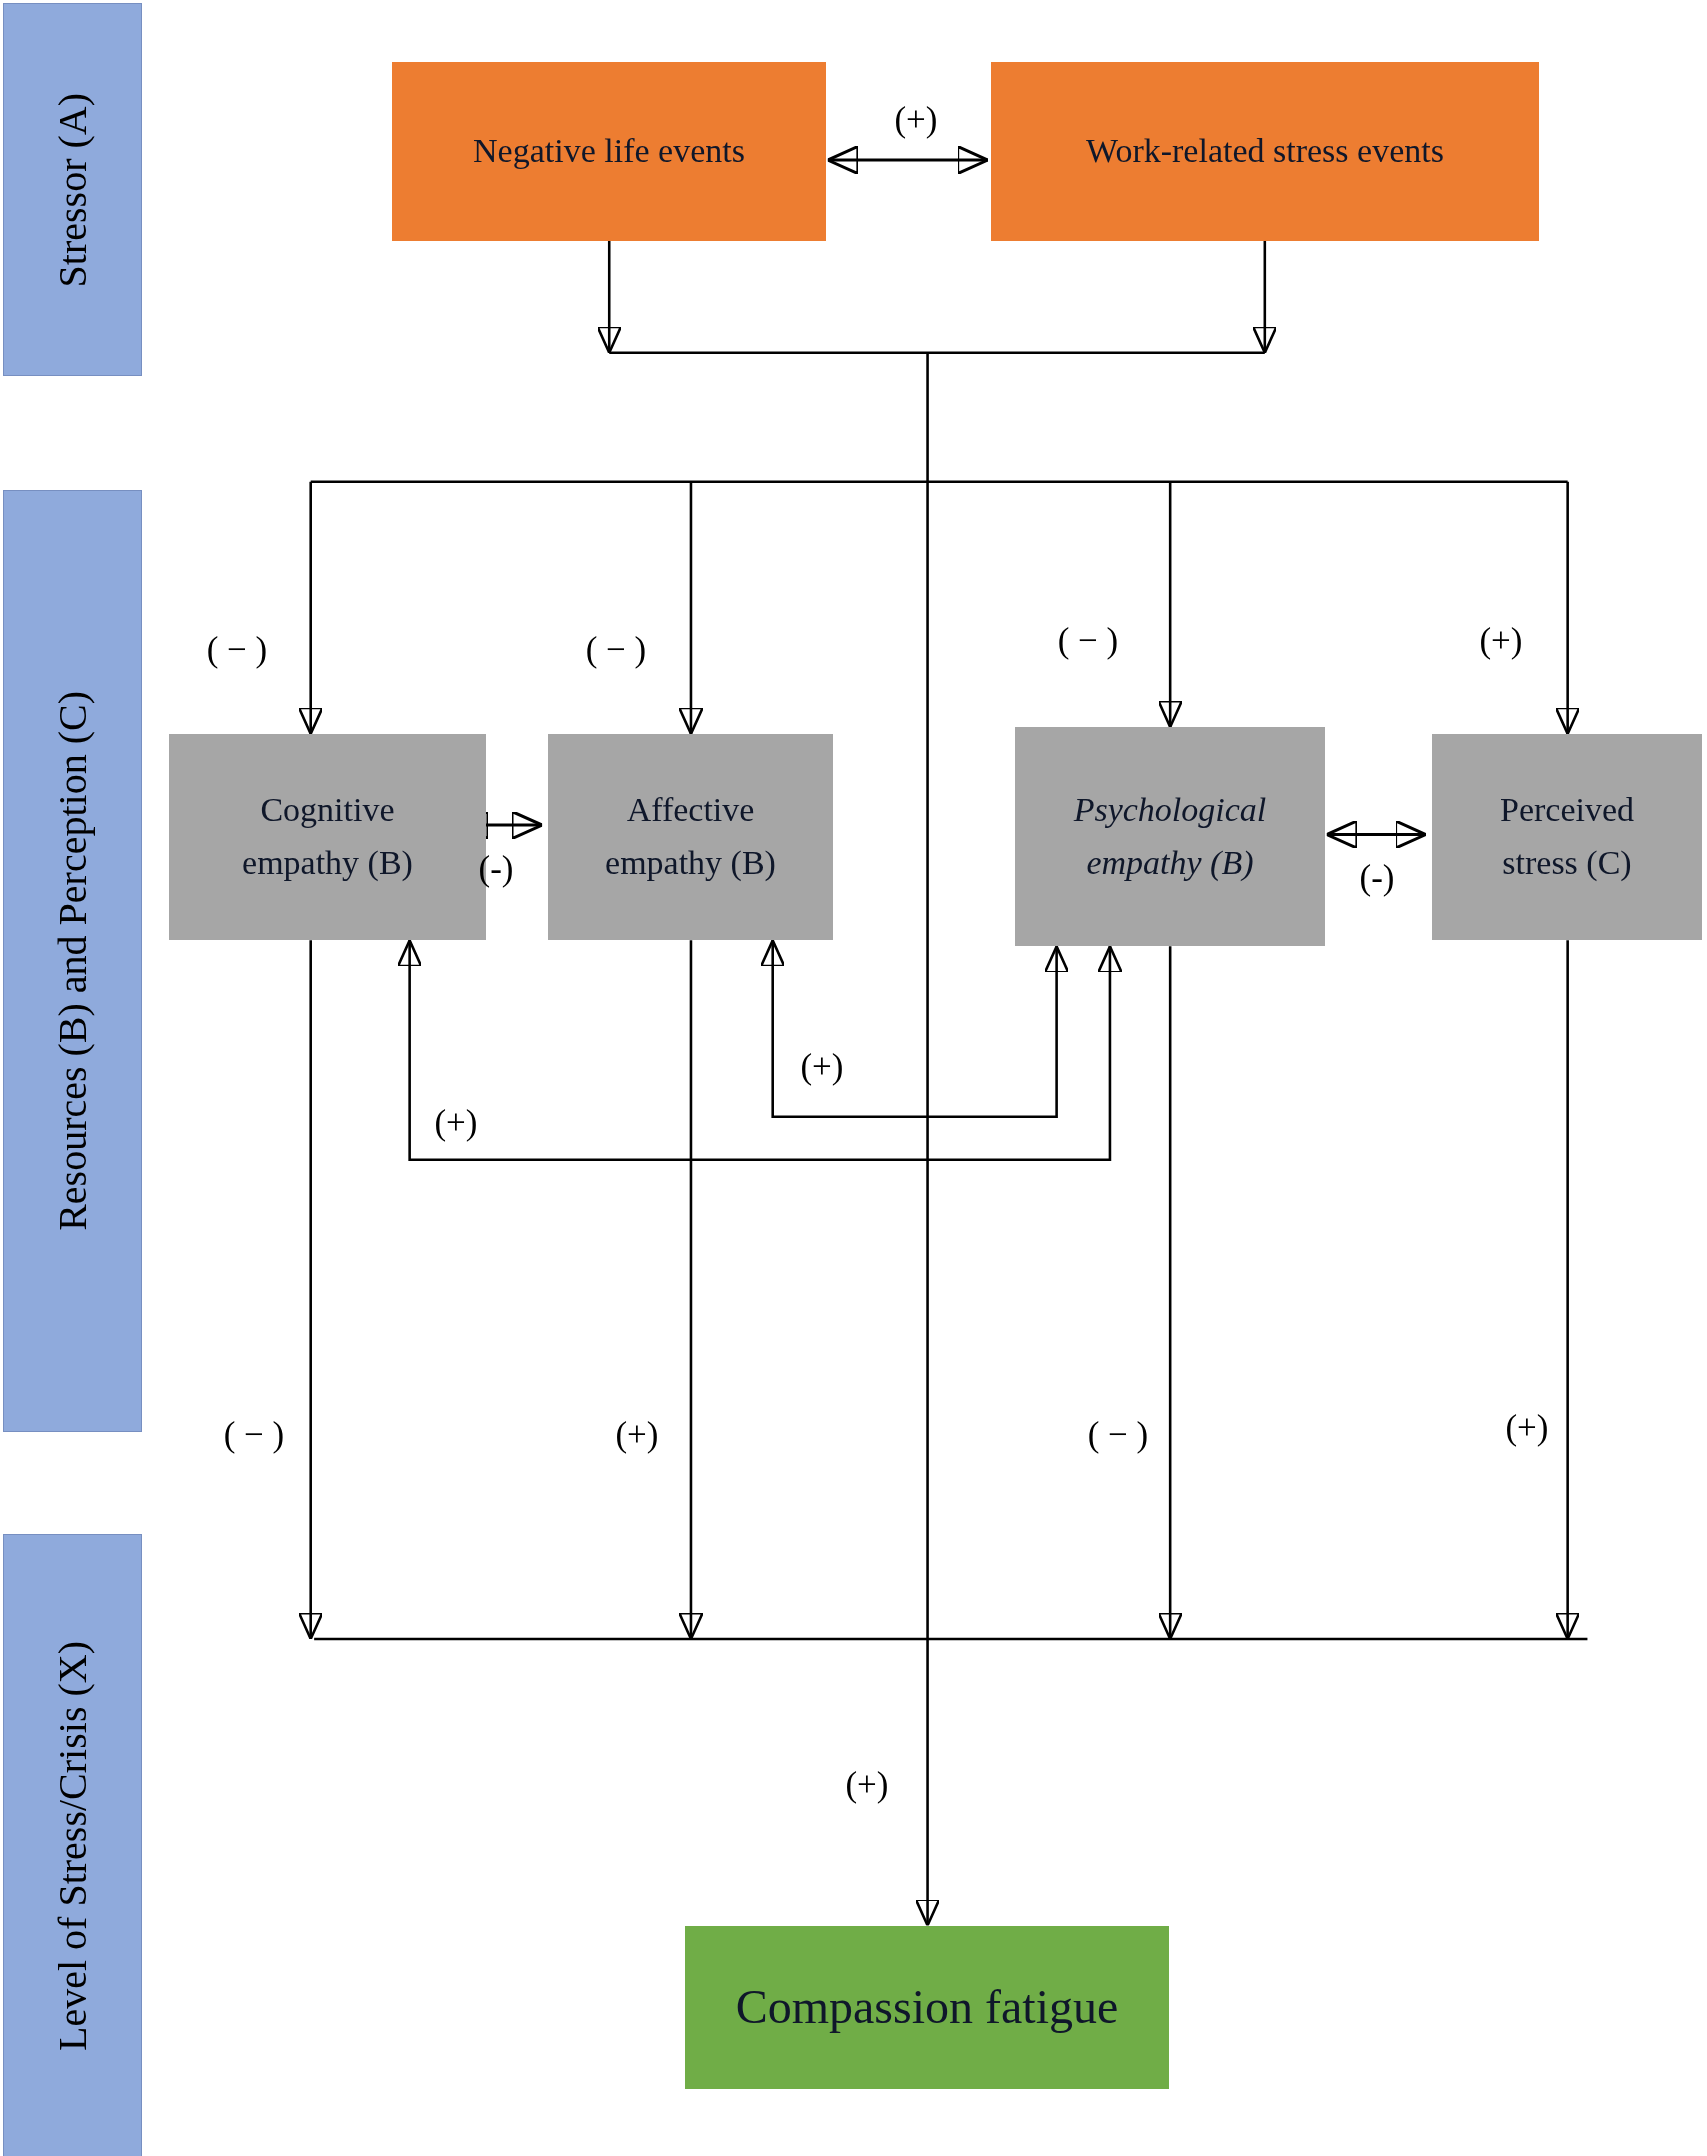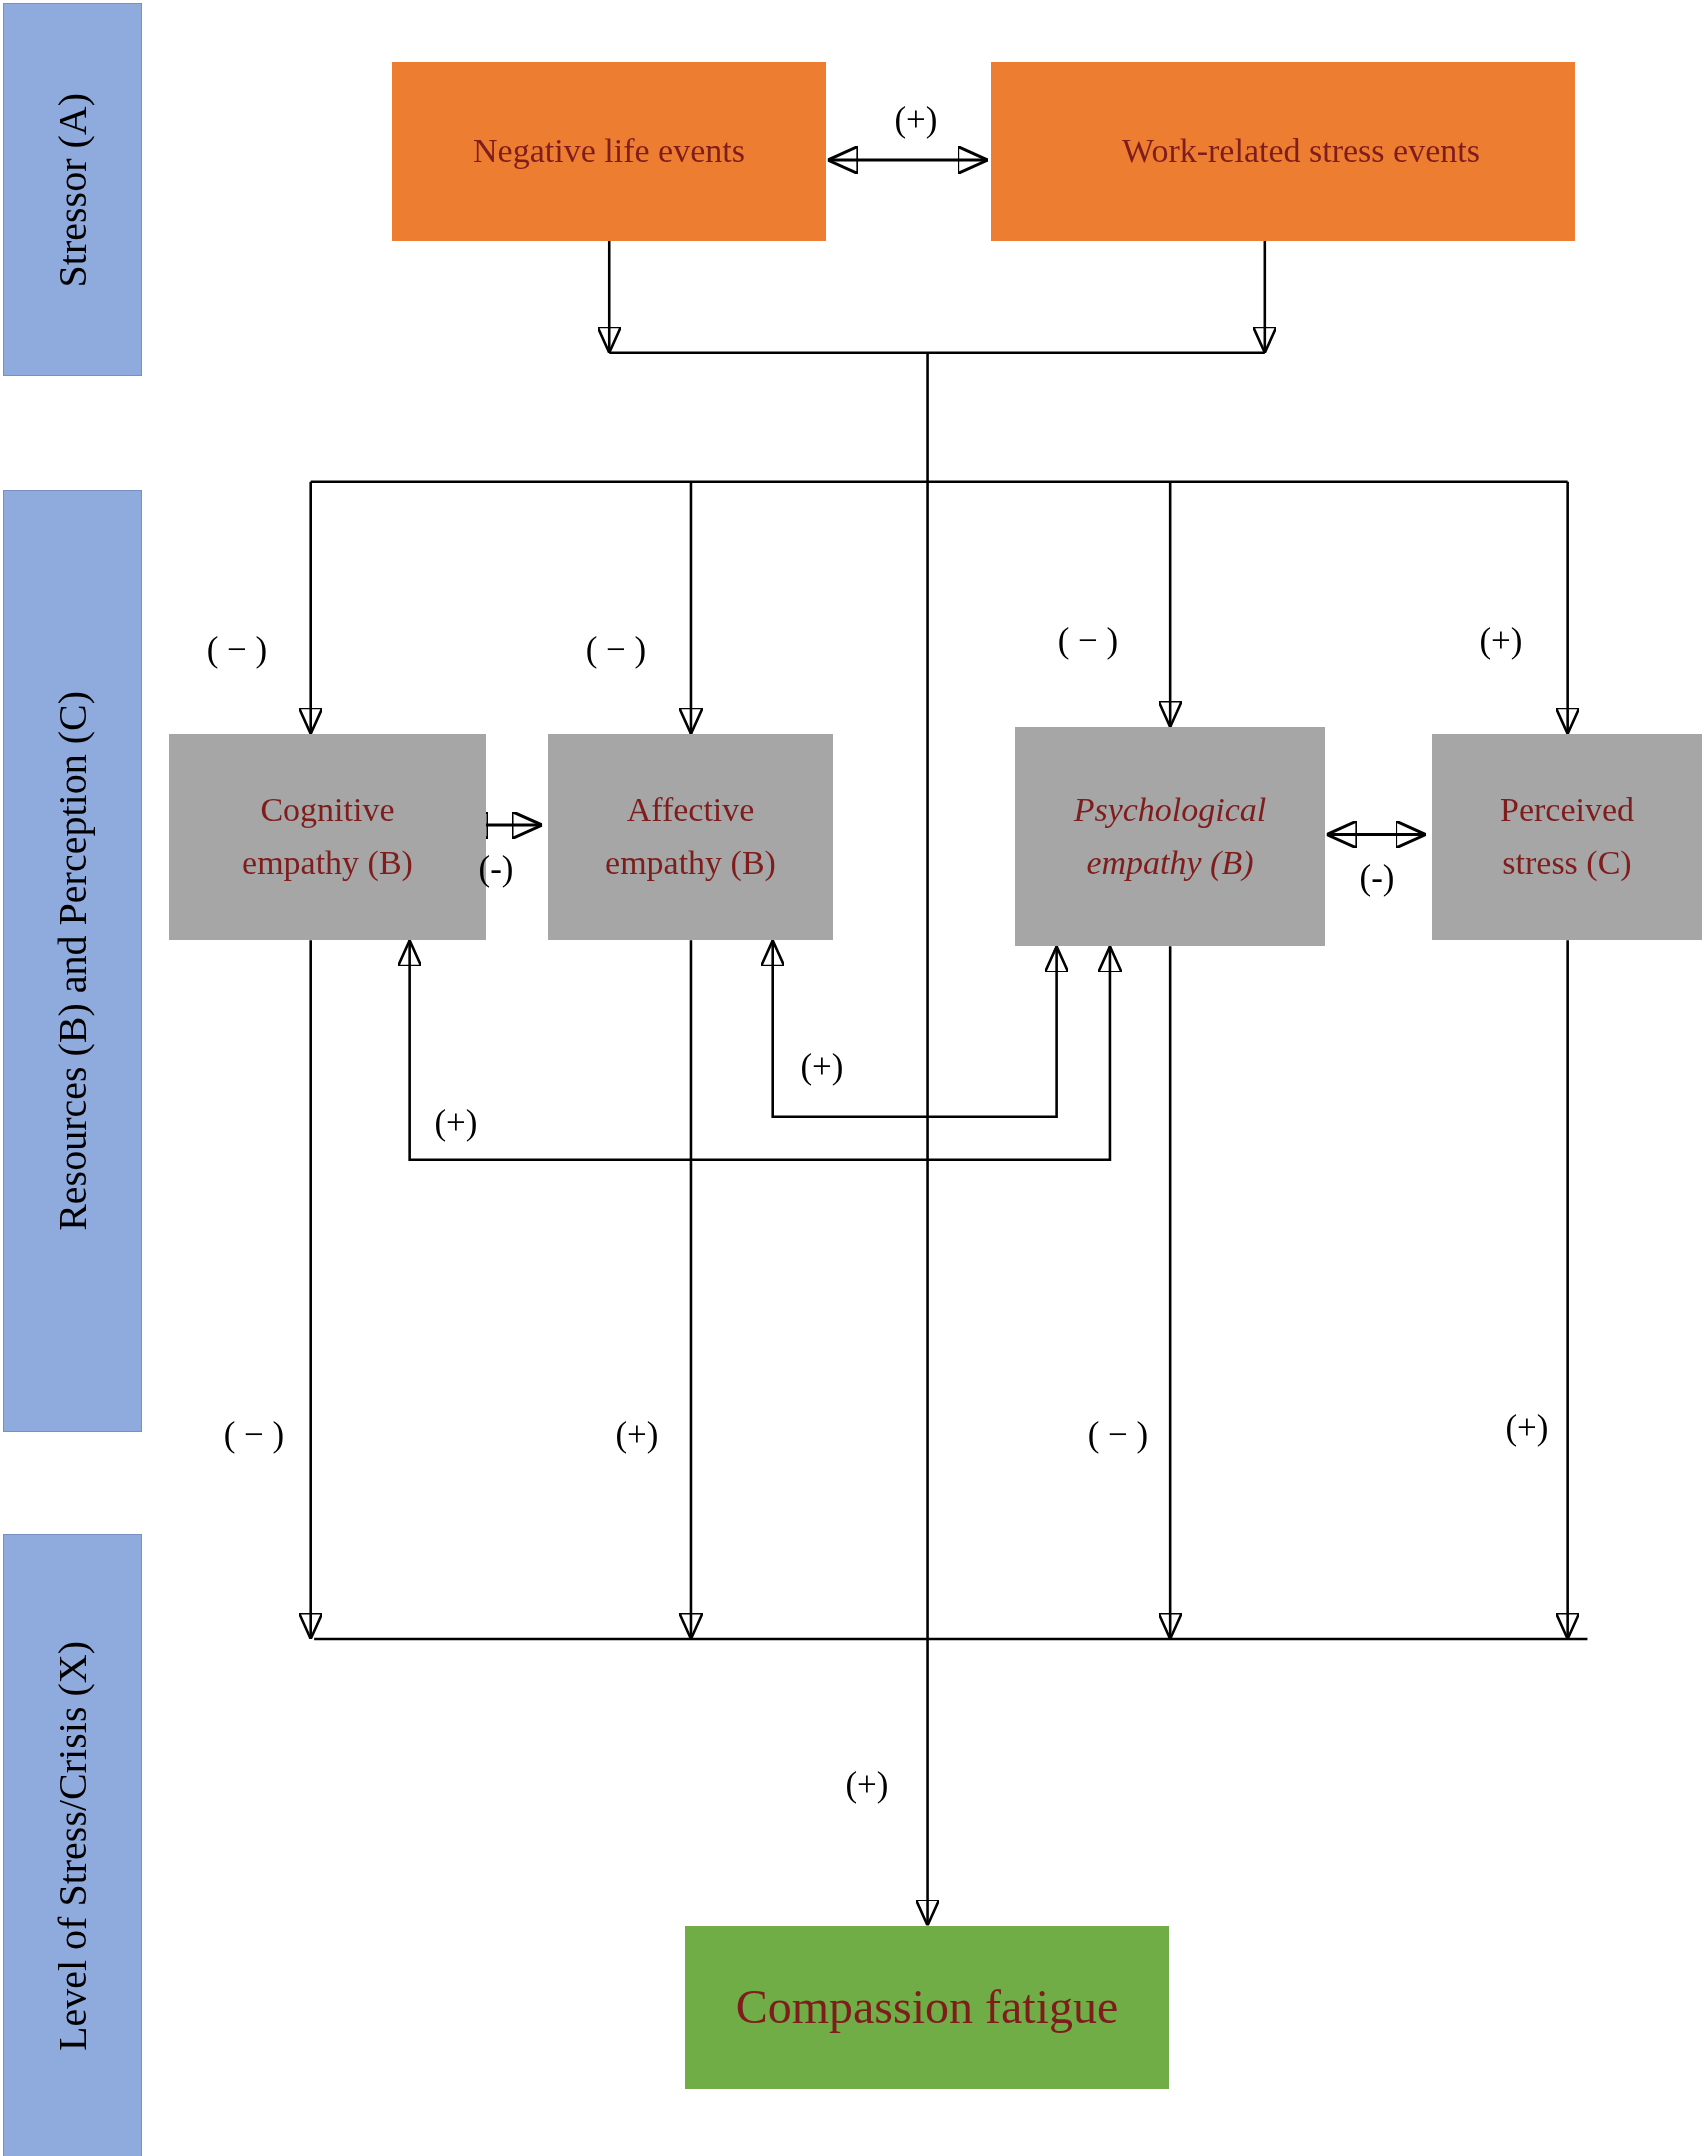--- a/index.html
+++ b/index.html
@@ -22,21 +22,21 @@
     transform:rotate(180deg);
     font-size:40px;
     white-space:nowrap;
     color:#000;
   }
   .node{
     position:absolute;
     display:flex;flex-direction:column;align-items:center;justify-content:center;
     text-align:center;
     font-size:34px;line-height:1.55;
-    color:#7f1d1d;
+    color:#0f172a;
   }
   .node.stressor{background:var(--c-stressor,#ED7D31);}
   .node.resource{background:var(--c-resource,#A6A6A6);}
   .node.outcome{background:var(--c-outcome,#70AD47);font-size:48px;}
   .sign{
     position:absolute;
     transform:translate(-50%,-50%);
     font-size:35px;
     white-space:pre;
     color:#000;
@@ -87,21 +87,21 @@
     <path d="M361,1093 V1905" stroke-width="3" marker-end="url(#ah)" stroke="#000000"></path>
     <path d="M803,1093 V1905" stroke-width="3" marker-end="url(#ah)" stroke="#000000"></path>
     <path d="M1360,1100 V1905" stroke-width="3" marker-end="url(#ah)" stroke="#000000"></path>
     <path d="M1822,1093 V1905" stroke-width="3" marker-end="url(#ah)" stroke="#000000"></path>
     <path d="M365,1905 H1845" stroke-width="3" stroke="#000000"></path>
   </svg>
 
   <div class="node stressor" style="left:392px;top:62px;width:434px;height:179px;">
     <div>Negative life events</div>
   </div>
-  <div class="node stressor" style="left:991px;top:62px;width:548px;height:179px;padding-left:36px;">
+  <div class="node stressor" style="left:991px;top:62px;width:548px;height:179px;">
     <div>Work-related stress events</div>
   </div>
 
   <div class="node resource" style="left:169px;top:734px;width:317px;height:206px;">
     <div>Cognitive</div>
     <div>empathy (B)</div>
   </div>
   <div class="node resource" style="left:548px;top:734px;width:285px;height:206px;">
     <div>Affective</div>
     <div>empathy (B)</div>

